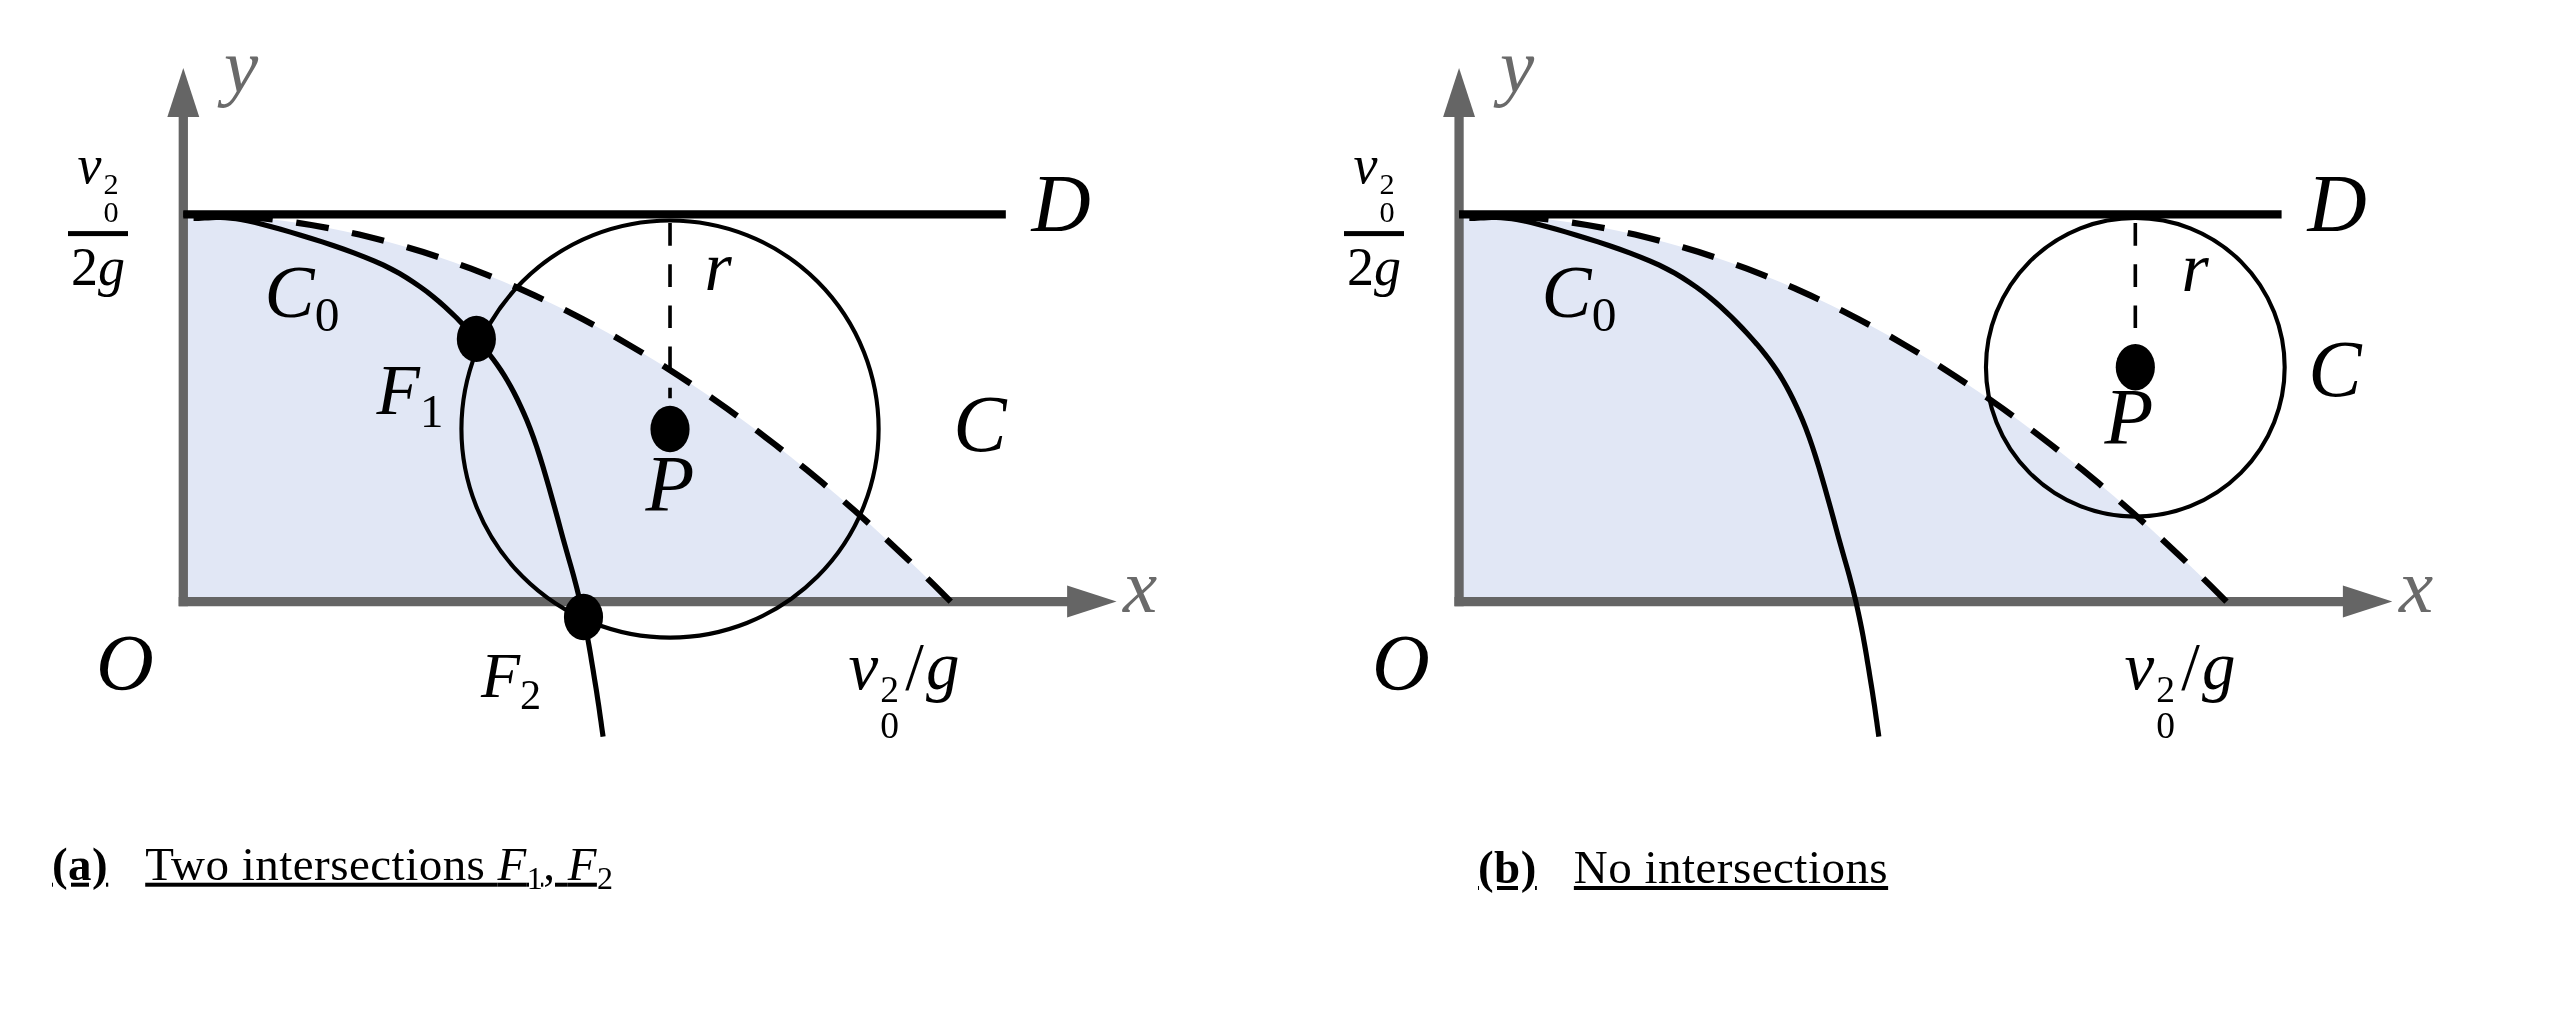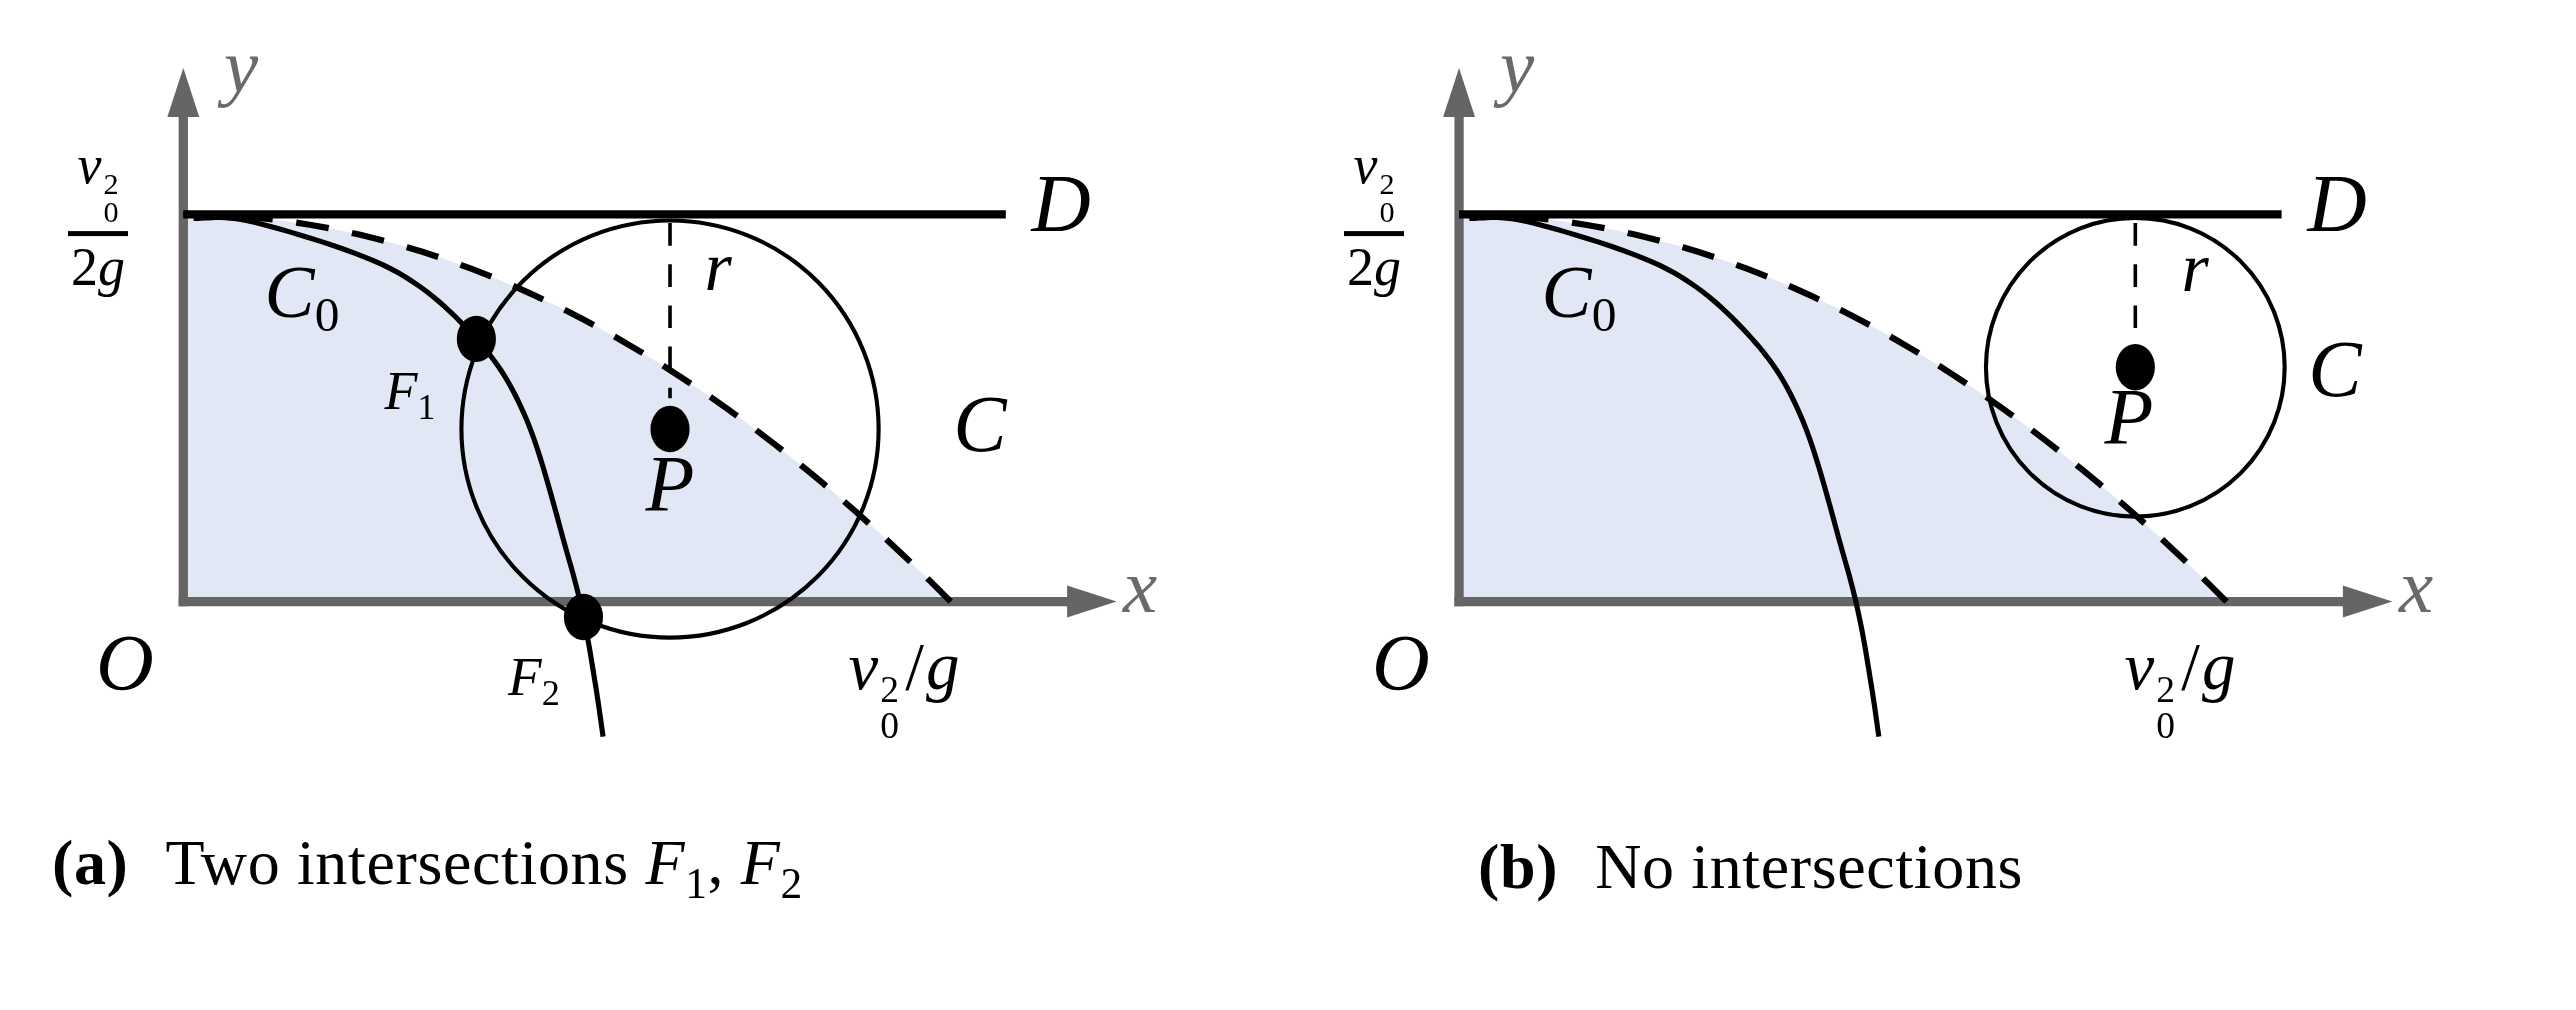--- a/index.html
+++ b/index.html
@@ -10,22 +10,22 @@
   .lbl{position:absolute;transform:translate(-50%,-50%);white-space:nowrap;line-height:1;}
   .it{font-style:italic;}
   .rm{font-style:normal;}
   .subsc{font-size:0.66em;vertical-align:-0.28em;font-style:normal;}
   .ss{display:inline-flex;flex-direction:column;align-items:flex-start;
       font-size:0.56em;line-height:0.95;vertical-align:-0.35em;margin-left:2.1px;font-style:normal;}
   .frac{display:flex;flex-direction:column;align-items:center;}
   .fnum,.fden{display:block;text-align:center;}
   .fbar{align-self:stretch;height:4.6px;background:#000;margin:4.1px -3.1px;}
   .vgslash{margin:0 2.1px 0 6.2px;}
-  .caption{position:absolute;transform:translateY(-50%);font-size:64px;color:#000;
-           white-space:nowrap;letter-spacing:0.01em;}
+  .caption{position:absolute;transform:translateY(-50%);font-size:47px;color:#000;
+           white-space:nowrap;letter-spacing:0.01em;text-decoration:underline;}
   .ctag{font-weight:bold;margin-right:37px;}
   .csub{font-size:0.68em;vertical-align:-0.3em;font-style:normal;}
 </style>
 </head>
 <body>
 
 <div id="stage">
   <svg id="fig" width="3718" height="1010" viewBox="0 0 7217 1961">
       <g transform="translate(355,1168)">
         <path d="M0,0 L0,-752 L0.0,-752.0 L31.0,-751.7 L62.1,-750.7 L93.1,-749.1 L124.2,-746.8 L155.2,-743.8 L186.3,-740.3 L217.3,-736.0 L248.3,-731.1 L279.4,-725.6 L310.4,-719.4 L341.5,-712.5 L372.5,-705.0 L403.5,-696.8 L434.6,-688.0 L465.6,-678.6 L496.7,-668.4 L527.7,-657.7 L558.8,-646.3 L589.8,-634.2 L620.8,-621.4 L651.9,-608.1 L682.9,-594.0 L714.0,-579.3 L745.0,-564.0 L776.0,-548.0 L807.1,-531.4 L838.1,-514.1 L869.2,-496.1 L900.2,-477.5 L931.3,-458.3 L962.3,-438.3 L993.3,-417.8 L1024.4,-396.6 L1055.4,-374.7 L1086.5,-352.2 L1117.5,-329.0 L1148.5,-305.2 L1179.6,-280.7 L1210.6,-255.6 L1241.7,-229.8 L1272.7,-203.3 L1303.8,-176.3 L1334.8,-148.5 L1365.8,-120.1 L1396.9,-91.1 L1427.9,-61.4 L1459.0,-31.0 L1490.0,0.0 Z" fill="#e1e7f5" stroke="none"></path>
@@ -84,22 +84,22 @@
       </div>
       <div class="lbl" style="left: 904px; top: 688px; font-size: 67px; color: rgb(0, 0, 0);"><span class="it">v</span><span class="ss">
           <span class="rm">2</span>
           <span class="rm">0</span>
         </span><span class="rm vgslash">/</span><span class="it">g</span></div>
       <div class="lbl" style="left: 1061px; top: 204px; font-size: 82px; color: rgb(0, 0, 0);"><span class="it">D</span></div>
       <div class="lbl" style="left: 302px; top: 297px; font-size: 75px; color: rgb(0, 0, 0);"><span class="it">C</span><span class="subsc">0</span></div>
       <div class="lbl" style="left: 980px; top: 424px; font-size: 80px; color: rgb(0, 0, 0);"><span class="it">C</span></div>
       <div class="lbl" style="left: 718px; top: 267px; font-size: 70px; color: rgb(0, 0, 0);"><span class="it">r</span></div>
       <div class="lbl" style="left: 670px; top: 484px; font-size: 80px; color: rgb(0, 0, 0);"><span class="it">P</span></div>
-      <div class="lbl" style="left: 410px; top: 395px; font-size: 54px; color: rgb(0, 0, 0);"><span class="it">F</span><span class="subsc">1</span></div>
-      <div class="lbl" style="left: 511px; top: 680px; font-size: 55px; color: rgb(0, 0, 0); margin-left: 23px;"><span class="it">F</span><span class="subsc">2</span></div>
+      <div class="lbl" style="left: 410px; top: 395px; font-size: 71px; color: rgb(0, 0, 0);"><span class="it">F</span><span class="subsc">1</span></div>
+      <div class="lbl" style="left: 511px; top: 680px; font-size: 64px; color: rgb(0, 0, 0);"><span class="it">F</span><span class="subsc">2</span></div>
       <div class="lbl" style="left: 1517px; top: 66px; font-size: 77px; color: rgb(106, 106, 106);"><span class="it">y</span></div>
       <div class="lbl" style="left: 2416px; top: 586px; font-size: 77px; color: rgb(106, 106, 106);"><span class="it">x</span></div>
       <div class="lbl" style="left: 1401px; top: 663px; font-size: 80px; color: rgb(0, 0, 0);"><span class="it">O</span></div>
       <div class="lbl frac" style="left: 1374px; top: 216px; font-size: 54px; color: rgb(0, 0, 0);">
         <span class="fnum"><span class="it">v</span><span class="ss">
             <span class="rm">2</span>
             <span class="rm">0</span>
           </span></span>
         <span class="fbar"></span>
         <span class="fden"><span class="rm">2</span><span class="it">g</span></span>

